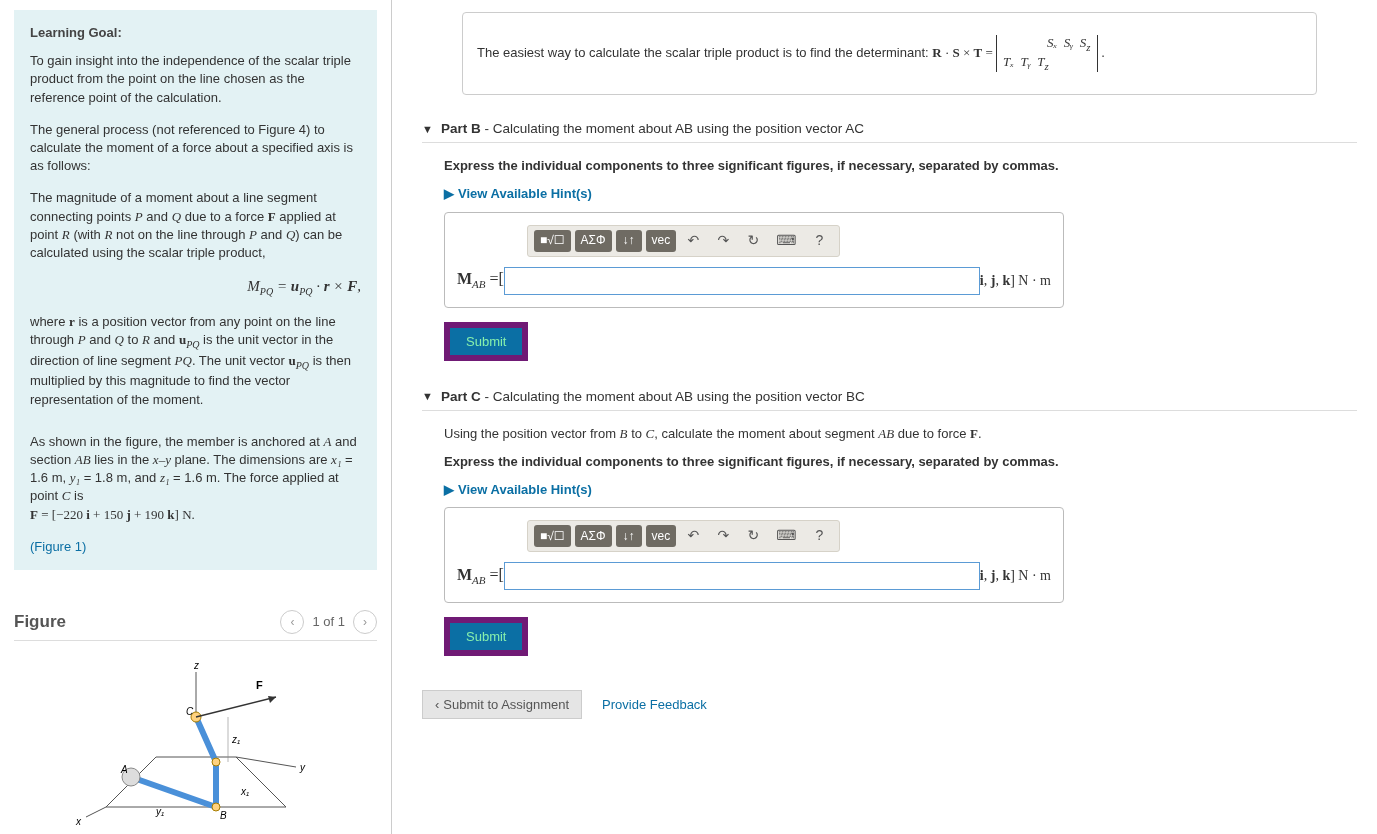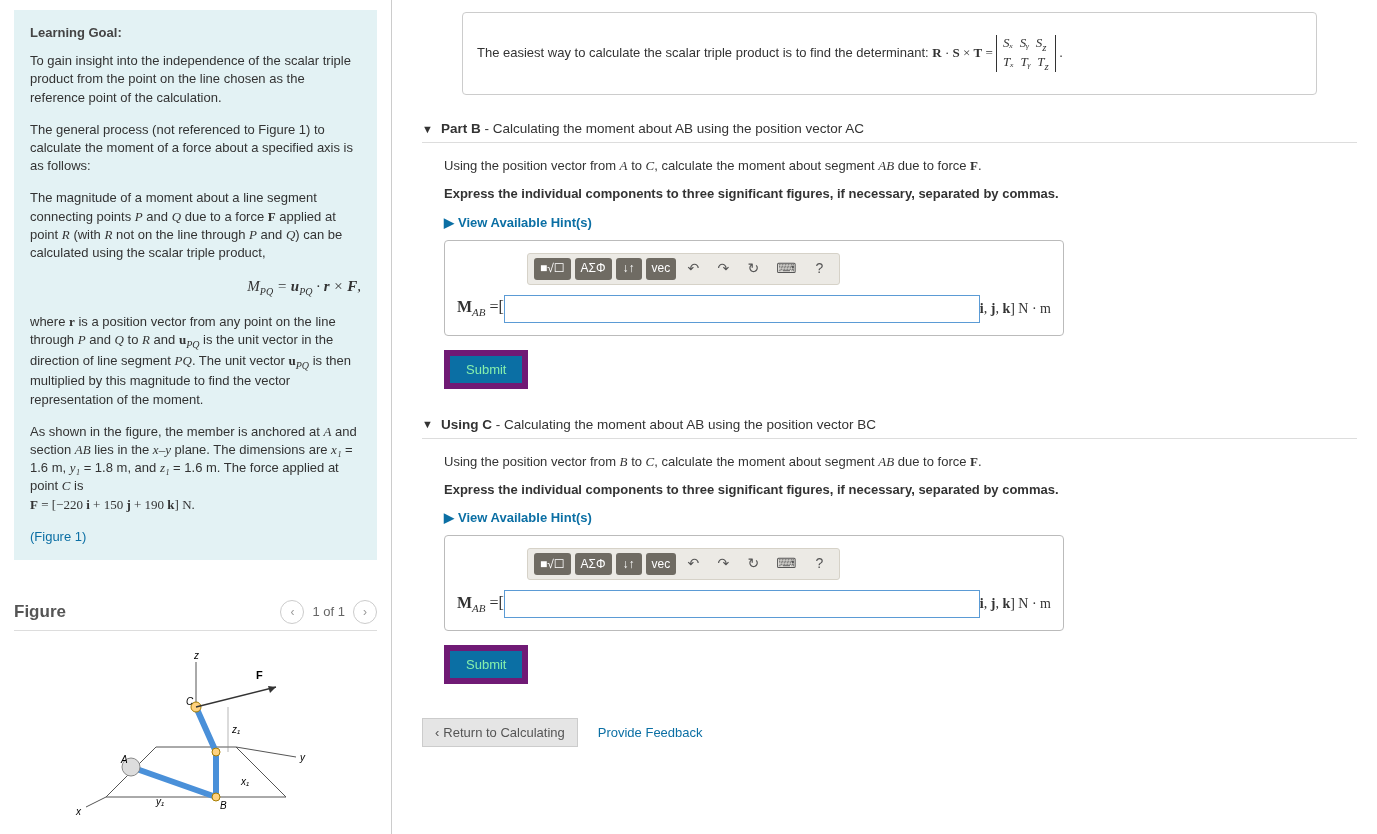--- a/index.html
+++ b/index.html
@@ -203,31 +203,31 @@
   .bold { font-weight: bold; }
   .ital { font-style: italic; }
 </style>
 </head>
 <body>
 
 <div class="left-col">
   <div class="goal-box">
     <div class="heading">Learning Goal:</div>
     <p>To gain insight into the independence of the scalar triple product from the point on the line chosen as the reference point of the calculation.</p>
-    <p>The general process (not referenced to Figure 1) to calculate the moment of a force about a specified axis is as follows:</p>
+    <p>The general process (not referenced to Figure 4) to calculate the moment of a force about a specified axis is as follows:</p>
     <p>
       <span>The magnitude of a moment about a line segment connecting points </span><span class="serif ital">P</span><span> and </span><span class="serif ital">Q</span><span> due to a force </span><span class="serif bold">F</span><span> applied at point </span><span class="serif ital">R</span><span> (with </span><span class="serif ital">R</span><span> not on the line through </span><span class="serif ital">P</span><span> and </span><span class="serif ital">Q</span><span>) can be calculated using the scalar triple product,</span>
     </p>
     <div class="formula-center">
       <span class="ital">M</span><sub class="ital" style="font-size:10px">PQ</sub> = <b>u</b><sub class="ital" style="font-size:10px">PQ</sub> · <b>r</b> × <b>F</b>,
     </div>
     <p>
       <span>where </span><span class="serif bold">r</span><span> is a position vector from any point on the line through </span><span class="serif ital">P</span><span> and </span><span class="serif ital">Q</span><span> to </span><span class="serif ital">R</span><span> and </span><b class="serif">u</b><sub class="serif ital" style="font-size:10px">PQ</sub><span> is the unit vector in the direction of line segment </span><span class="serif ital">PQ</span><span>. The unit vector </span><b class="serif">u</b><sub class="serif ital" style="font-size:10px">PQ</sub><span> is then multiplied by this magnitude to find the vector representation of the moment.</span>
     </p>
-    <p style="margin-top:14px">
+    <p style="margin-top:24px">
       <span>As shown in the figure, the member is anchored at </span><span class="serif ital">A</span><span> and section </span><span class="serif ital">AB</span><span> lies in the </span><span class="serif ital">x–y</span><span> plane. The dimensions are </span><span class="serif ital">x₁</span><span> = 1.6 m, </span><span class="serif ital">y₁</span><span> = 1.8 m, and </span><span class="serif ital">z₁</span><span> = 1.6 m. The force applied at point </span><span class="serif ital">C</span><span> is</span><br>
       <span class="serif"><b>F</b> = [−220 <b>i</b> + 150 <b>j</b> + 190 <b>k</b>] N.</span>
     </p>
     <span class="fig-link">(Figure 1)</span>
   </div>
 
   <div class="figure-hdr">
     <h3>Figure</h3>
     <div class="pager">
       <span class="pager-btn">‹</span>
@@ -268,34 +268,31 @@
     </svg>
   </div>
 </div>
 
 <div class="right-col">
 
   <div class="hint-box">
     <span>The easiest way to calculate the scalar triple product is to find the determinant: </span>
     <span class="serif"><b>R</b> · <b>S</b> × <b>T</b> = </span>
     <span class="serif" style="display:inline-block;vertical-align:middle;border-left:1.2px solid #333;border-right:1.2px solid #333;padding:0 6px;line-height:1.2">
-      <span style="display:block;"><span class="ital">Sₓ</span>&nbsp;&nbsp;<span class="ital">Sᵧ</span>&nbsp;&nbsp;<span class="ital">S<sub>z</sub></span></span>
+      <span style="display:block;margin-left:44px;"><span class="ital">Sₓ</span>&nbsp;&nbsp;<span class="ital">Sᵧ</span>&nbsp;&nbsp;<span class="ital">S<sub>z</sub></span></span>
       <span style="display:block;"><span class="ital">Tₓ</span>&nbsp;&nbsp;<span class="ital">Tᵧ</span>&nbsp;&nbsp;<span class="ital">T<sub>z</sub></span></span>
     </span>
     <span>.</span>
   </div>
 
   <div class="part-hdr">
     <span class="tri">▼</span>
     <span><b>Part B</b><span> - Calculating the moment about AB using the position vector AC</span></span>
   </div>
   <div class="part-body">
-    <p>
-      <span>Using the position vector from </span><span class="serif ital">A</span><span> to </span><span class="serif ital">C</span><span>, calculate the moment about segment </span><span class="serif ital">AB</span><span> due to force </span><span class="serif bold">F</span><span>.</span>
-    </p>
     <p class="bold">Express the individual components to three significant figures, if necessary, separated by commas.</p>
     <div class="hints-toggle">
       <span>▶</span>
       <span>View Available Hint(s)</span>
     </div>
     <div class="ans-frame">
       <div class="toolbar">
         <span class="tool-btn">■√☐</span>
         <span class="tool-btn">ΑΣΦ</span>
         <span class="tool-btn">↓↑</span>
@@ -310,21 +307,21 @@
         <span class="lhs"><b>M</b><sub class="sub">AB</sub><span> =[</span></span>
         <input type="text" style="">
         <span class="unit"><b>i</b>, <b>j</b>, <b>k</b>] N · m</span>
       </div>
     </div>
     <button class="submit-btn">Submit</button>
   </div>
 
   <div class="part-hdr">
     <span class="tri">▼</span>
-    <span><b>Using C</b><span> - Calculating the moment about AB using the position vector BC</span></span>
+    <span><b>Part C</b><span> - Calculating the moment about AB using the position vector BC</span></span>
   </div>
   <div class="part-body">
     <p>
       <span>Using the position vector from </span><span class="serif ital">B</span><span> to </span><span class="serif ital">C</span><span>, calculate the moment about segment </span><span class="serif ital">AB</span><span> due to force </span><span class="serif bold">F</span><span>.</span>
     </p>
     <p class="bold">Express the individual components to three significant figures, if necessary, separated by commas.</p>
     <div class="hints-toggle">
       <span>▶</span>
       <span>View Available Hint(s)</span>
     </div>
@@ -345,18 +342,18 @@
         <input type="text" style="">
         <span class="unit"><b>i</b>, <b>j</b>, <b>k</b>] N · m</span>
       </div>
     </div>
     <button class="submit-btn">Submit</button>
   </div>
 
   <div class="bottom-bar">
     <div class="return-btn">
       <span>‹</span>
-      <span>Return to Calculating</span>
+      <span>Submit to Assignment</span>
     </div>
     <span class="link">Provide Feedback</span>
   </div>
 
 </div>
 
 </body></html>

